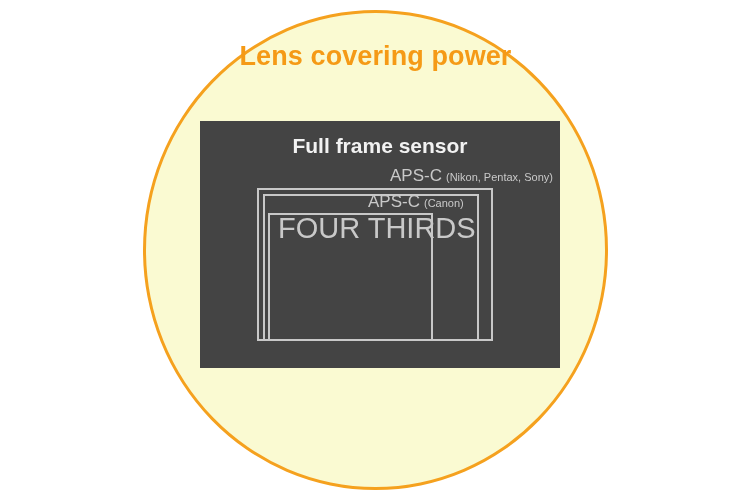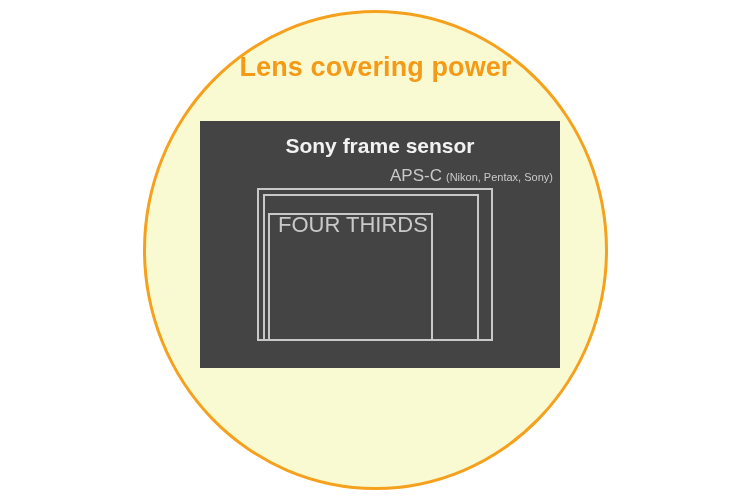--- a/index.html
+++ b/index.html
@@ -29,21 +29,21 @@
     height: 480px;
     border-radius: 50%;
     background: #fafad2;
     border: 3px solid #f5a11e;
     box-sizing: border-box;
   }
 
   .lens-title {
     position: absolute;
     left: 143px;
-    top: 53px;
+    top: 42px;
     width: 465px;
     text-align: center;
     color: #f59a16;
     font-size: 27px;
     font-weight: bold;
     letter-spacing: 0.1px;
     line-height: 1.1;
     white-space: nowrap;
   }
 
@@ -124,40 +124,43 @@
   }
   .label-apsc-canon {
     left: 168px;
     top: 72px;
   }
   .label-four-thirds {
     left: 78px;
     top: 93px;
   }
   .label-four-thirds .big {
-    font-size: 22px;
+    font-size: 29px;
   }
 </style>
 </head>
 <body>
 
 <div id="stage">
 
   <div class="lens-circle"></div>
 
   <div class="lens-title">Lens covering power</div>
 
   <div class="full-frame">
 
-    <div class="full-frame-title">Sony frame sensor</div>
+    <div class="full-frame-title">Full frame sensor</div>
 
     <div class="sensor-label label-apsc-nikon">
       <span class="big">APS-C</span><span class="small">(Nikon, Pentax, Sony)</span>
     </div>
 
+    <div class="sensor-label label-apsc-canon">
+      <span class="big">APS-C</span><span class="small">(Canon)</span>
+    </div>
 
     <div class="sensor-label label-four-thirds">
       <span class="big">FOUR THIRDS</span>
     </div>
 
     <div class="sensor-rect rect-apsc-nikon"></div>
     <div class="sensor-rect rect-apsc-canon"></div>
     <div class="sensor-rect rect-four-thirds"></div>
 
   </div>

